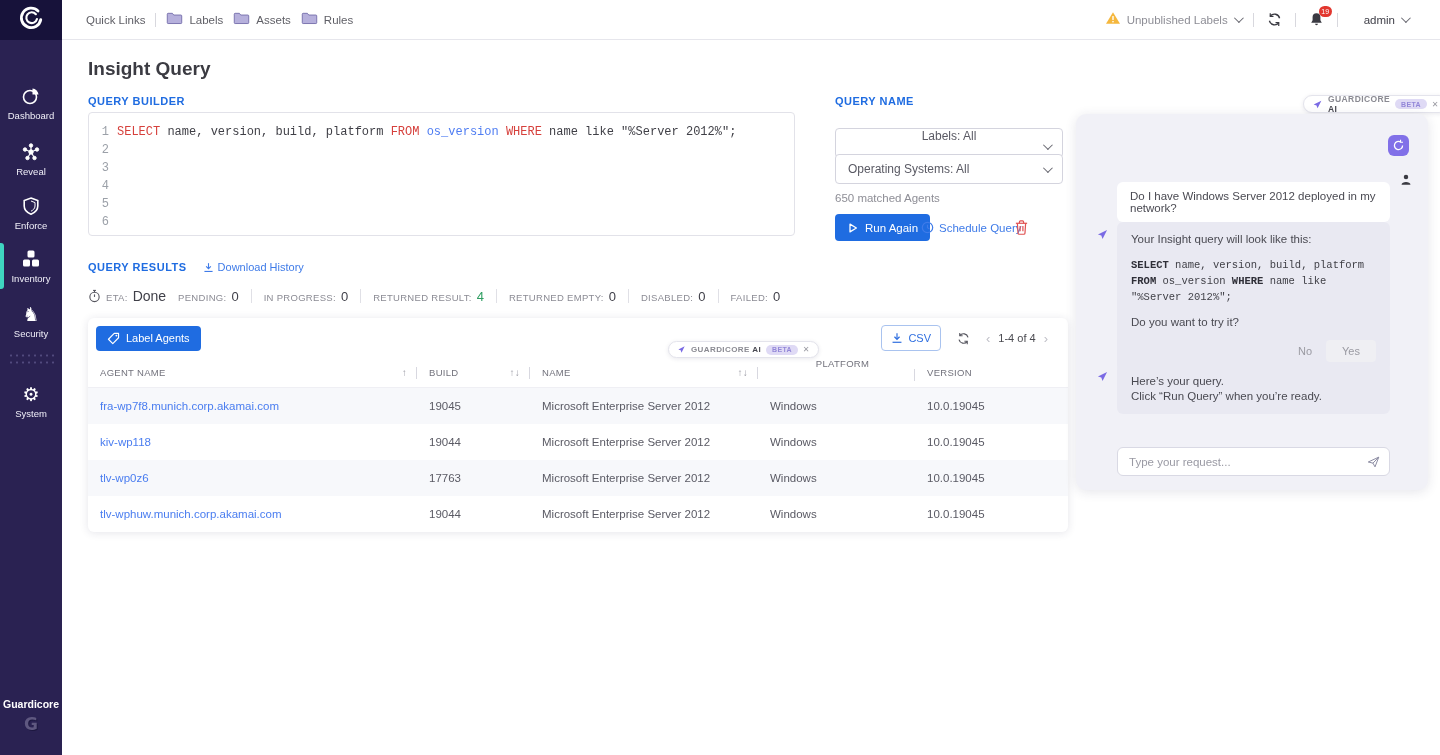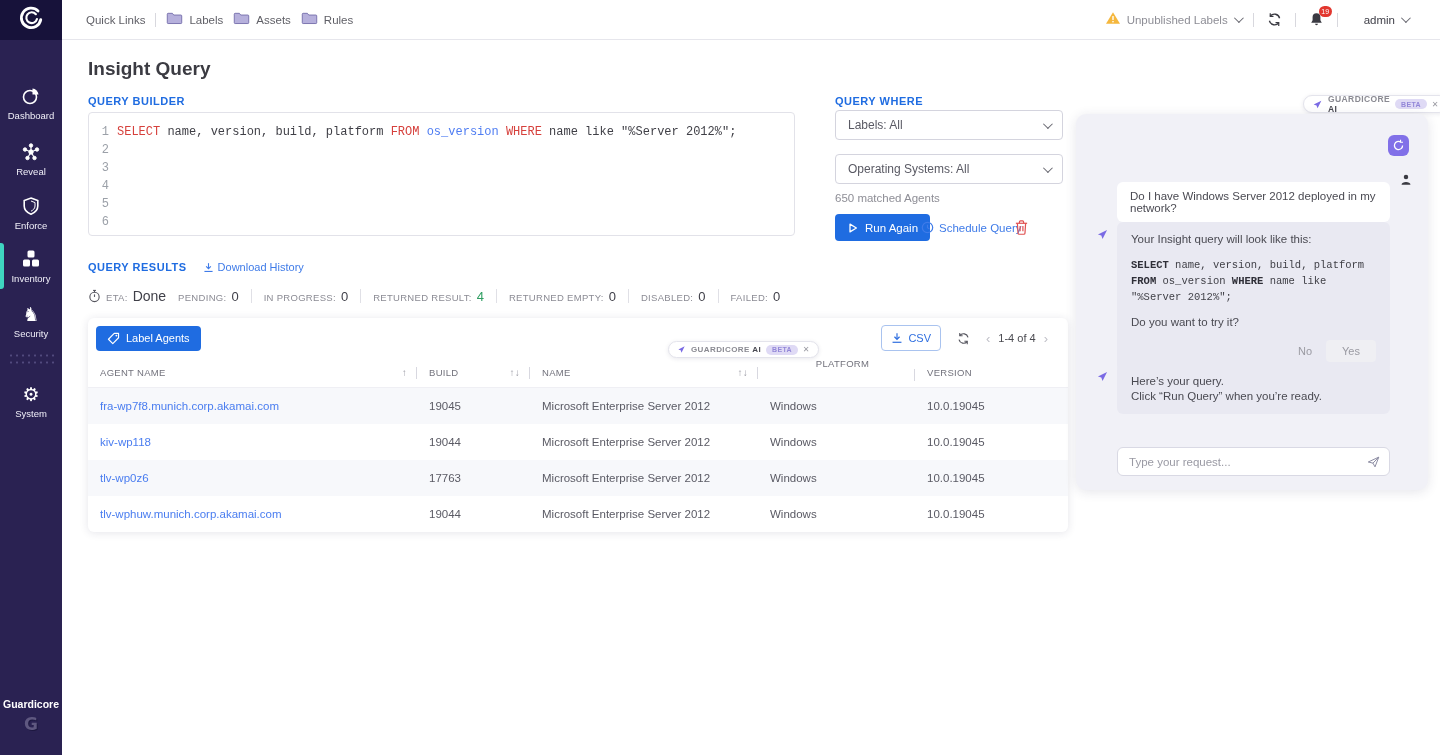--- a/index.html
+++ b/index.html
@@ -276,23 +276,23 @@
         <span class="ln">4</span>
       </div>
     <div class="cl">
         <span class="ln">5</span>
       </div>
     <div class="cl">
         <span class="ln">6</span>
       </div>
   </div>
 
-  <div class="sec-label" style="left:835px;top:95px;">QUERY WHERE</div>
-
-  <div class="dd" style="top:110px;">
+  <div class="sec-label" style="left:835px;top:95px;">QUERY NAME</div>
+
+  <div class="dd" style="top:128px;flex-direction:column;">
     <span>Labels:  All</span>
     <span class="chev"></span>
   </div>
   <div class="dd" style="top:154px;">
     <span>Operating Systems:  All</span>
     <span class="chev"></span>
   </div>
   <div class="matched">650 matched Agents</div>
 
   <button class="run-btn">

